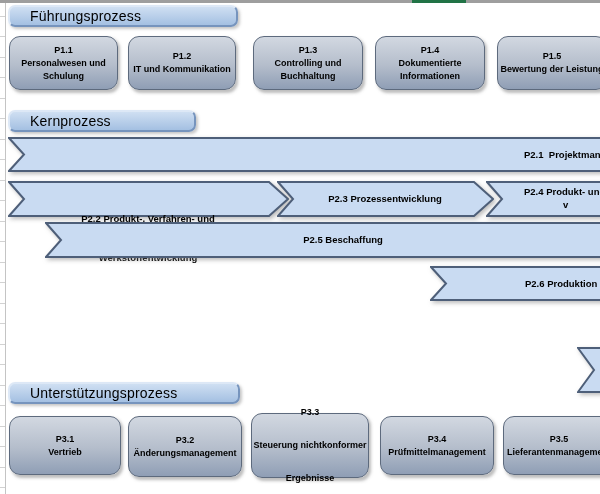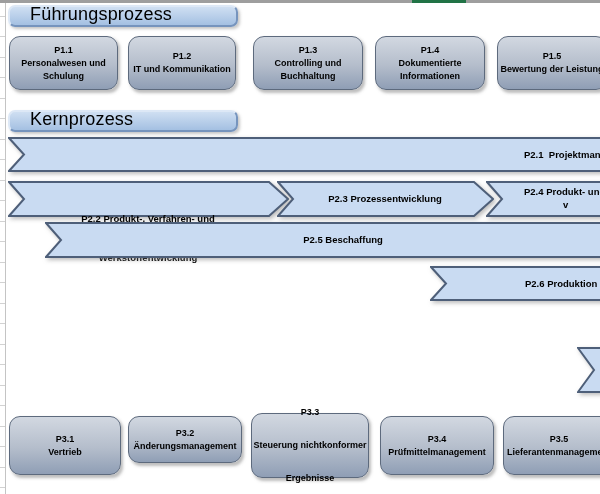--- a/index.html
+++ b/index.html
@@ -18,22 +18,22 @@
       transparent 0,transparent 12.6px,#d2d2d2 12.6px,#d2d2d2 13.6px,transparent 13.6px,transparent 20.5px);
   }
   
   .hdr{
     position:absolute;height:22px;box-sizing:border-box;
     background:linear-gradient(to bottom,var(--hdr-top,#cfdff2),var(--hdr-bottom,#a4c0e2));
     border:2px solid;
     border-color:var(--hdr-border-light,#dde8f6) var(--hdr-border-dark,#7694bd) var(--hdr-border-dark,#7694bd) var(--hdr-border-light,#dde8f6);
     border-radius:7px;
     box-shadow:2px 2px 3px rgba(130,130,130,.45);
-    display:flex;align-items:flex-end;padding-left:20px;
-    font-size:18px;letter-spacing:.2px;
+    display:flex;align-items:center;padding-left:20px;
+    font-size:14px;letter-spacing:.2px;
   }
   
   .pbox{
     position:absolute;box-sizing:border-box;
     background:linear-gradient(to bottom,var(--box-grad-top,#d2d8e1) 0%,#b4bdcb 55%,var(--box-grad-bottom,#8f9eb5) 100%);
     border:1.5px solid var(--box-border,#5d6a7d);
     border-radius:11px;
     box-shadow:2px 2.5px 3px rgba(125,125,125,.5);
     display:flex;flex-direction:column;align-items:center;justify-content:center;
     font-size:9px;font-weight:bold;line-height:13px;text-align:center;
@@ -80,21 +80,21 @@
   <div class="pbox" style="left:375px;top:36px;width:110px;height:54px;">
     <span>P1.4</span>
     <span>Dokumentierte</span>
     <span>Informationen</span>
   </div>
   <div class="pbox" style="left:497px;top:36px;width:110px;height:54px;">
     <span>P1.5</span>
     <span>Bewertung der Leistung</span>
   </div>
 
-  <div class="hdr" style="left:8px;top:110px;width:230px;">
+  <div class="hdr" style="left:8px;top:110px;width:188px;">
     <span>Kernprozess</span>
   </div>
 
   <div class="arrow" style="left:8px;top:137px;width:612px;height:35px;">
     <svg width="612" height="35" viewBox="0 0 612 35">
       <polygon points="1,1 611,1 611,34 1,34 16,17.5"></polygon>
     </svg>
     <div class="arrow-label" style="left:516px;top:0;line-height:35px;">P2.1  Projektmanagement</div>
   </div>
 
@@ -136,26 +136,29 @@
     </svg>
     <div class="arrow-label" style="left:95px;top:0;line-height:35px;">P2.6 Produktion</div>
   </div>
 
   <div class="arrow" style="left:577px;top:347px;width:44px;height:46px;">
     <svg width="44" height="46" viewBox="0 0 44 46">
       <polygon points="1,1 43,1 43,45 1,45 17,23"></polygon>
     </svg>
   </div>
 
+  <div class="hdr" style="left:8px;top:382px;width:232px;">
+    <span>Unterstützungsprozess</span>
+  </div>
 
   <div class="pbox" style="left:9px;top:416px;width:112px;height:59px;">
     <span>P3.1</span>
     <span>Vertrieb</span>
   </div>
-  <div class="pbox" style="left:128px;top:416px;width:114px;height:47px;">
+  <div class="pbox" style="left:128px;top:416px;width:114px;height:61px;">
     <span>P3.2</span>
     <span>Änderungsmanagement</span>
   </div>
   <div class="pbox" style="left:251px;top:413px;width:118px;height:65px;gap:20px;">
     <span>P3.3</span>
     <span>Steuerung nichtkonformer</span>
     <span>Ergebnisse</span>
   </div>
   <div class="pbox" style="left:380px;top:416px;width:114px;height:59px;">
     <span>P3.4</span>

